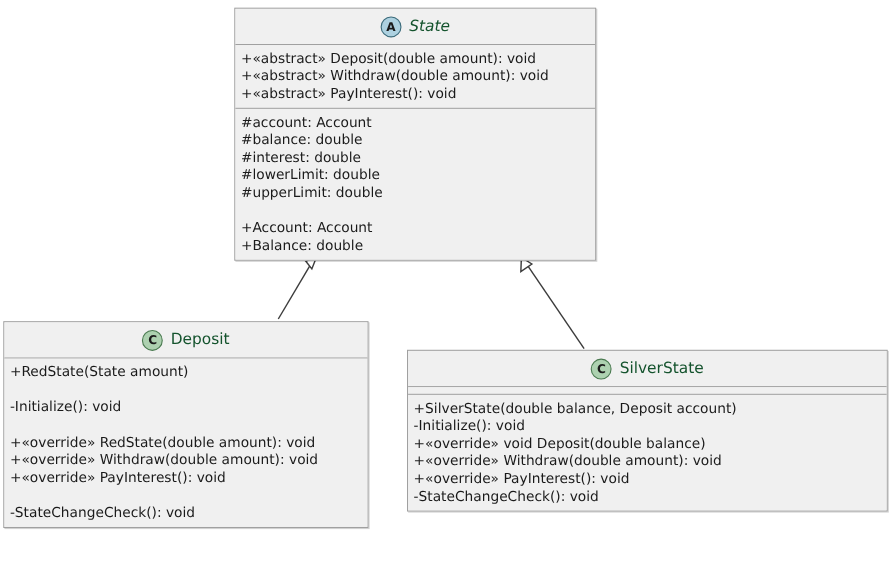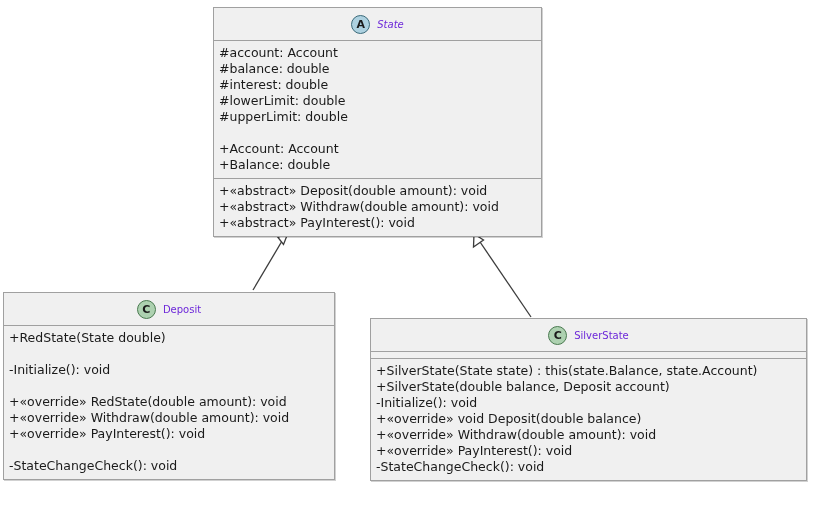--- a/index.html
+++ b/index.html
@@ -65,22 +65,22 @@
   .stereo-icon.abstract {
     background: #add1e0;
     border: 1px solid #3a6a7a;
   }
   .stereo-icon.concrete {
     background: #add1b0;
     border: 1px solid #4a7a50;
   }
 
   .class-name {
-    font-size: 10px;
-    color: #6d28d9;
+    font-size: 14px;
+    color: #14532d;
     font-family: "DejaVu Sans", sans-serif;
   }
   .class-name.italic { font-style: italic; }
 
   .compartment {
     box-sizing: border-box;
     padding: 4px 5px 5px 5px;
     border-bottom: 1px solid #a0a0a0;
     background: #f0f0f0;
   }
@@ -123,62 +123,61 @@
       <polygon points="474,234 473.5,247 483.5,240" fill="#ffffff" stroke="#3c3c3c" stroke-width="1.3"></polygon>
     </g>
   </svg>
 
   <div class="uml-class" id="class-state">
     <div class="class-header">
       <span class="stereo-icon abstract">A</span>
       <span class="class-name italic">State</span>
     </div>
     <div class="compartment">
+      <div class="member">+«abstract» Deposit(double amount): void</div>
+      <div class="member">+«abstract» Withdraw(double amount): void</div>
+      <div class="member">+«abstract» PayInterest(): void</div>
+    </div>
+    <div class="compartment">
       <div class="member">#account: Account</div>
       <div class="member">#balance: double</div>
       <div class="member">#interest: double</div>
       <div class="member">#lowerLimit: double</div>
       <div class="member">#upperLimit: double</div>
       <div class="member spacer"></div>
       <div class="member">+Account: Account</div>
       <div class="member">+Balance: double</div>
     </div>
-    <div class="compartment">
-      <div class="member">+«abstract» Deposit(double amount): void</div>
-      <div class="member">+«abstract» Withdraw(double amount): void</div>
-      <div class="member">+«abstract» PayInterest(): void</div>
-    </div>
   </div>
 
   <div class="uml-class" id="class-redstate">
     <div class="class-header">
       <span class="stereo-icon concrete">C</span>
       <span class="class-name">Deposit</span>
     </div>
     <div class="compartment">
-      <div class="member">+RedState(State double)</div>
+      <div class="member">+RedState(State amount)</div>
       <div class="member spacer"></div>
       <div class="member">-Initialize(): void</div>
       <div class="member spacer"></div>
       <div class="member">+«override» RedState(double amount): void</div>
       <div class="member">+«override» Withdraw(double amount): void</div>
       <div class="member">+«override» PayInterest(): void</div>
       <div class="member spacer"></div>
       <div class="member">-StateChangeCheck(): void</div>
     </div>
   </div>
 
   <div class="uml-class" id="class-silverstate">
     <div class="class-header">
       <span class="stereo-icon concrete">C</span>
       <span class="class-name">SilverState</span>
     </div>
     <div class="compartment empty"></div>
     <div class="compartment">
-      <div class="member">+SilverState(State state) : this(state.Balance, state.Account)</div>
       <div class="member">+SilverState(double balance, Deposit account)</div>
       <div class="member">-Initialize(): void</div>
       <div class="member">+«override» void Deposit(double balance)</div>
       <div class="member">+«override» Withdraw(double amount): void</div>
       <div class="member">+«override» PayInterest(): void</div>
       <div class="member">-StateChangeCheck(): void</div>
     </div>
   </div>
 
 </div>

